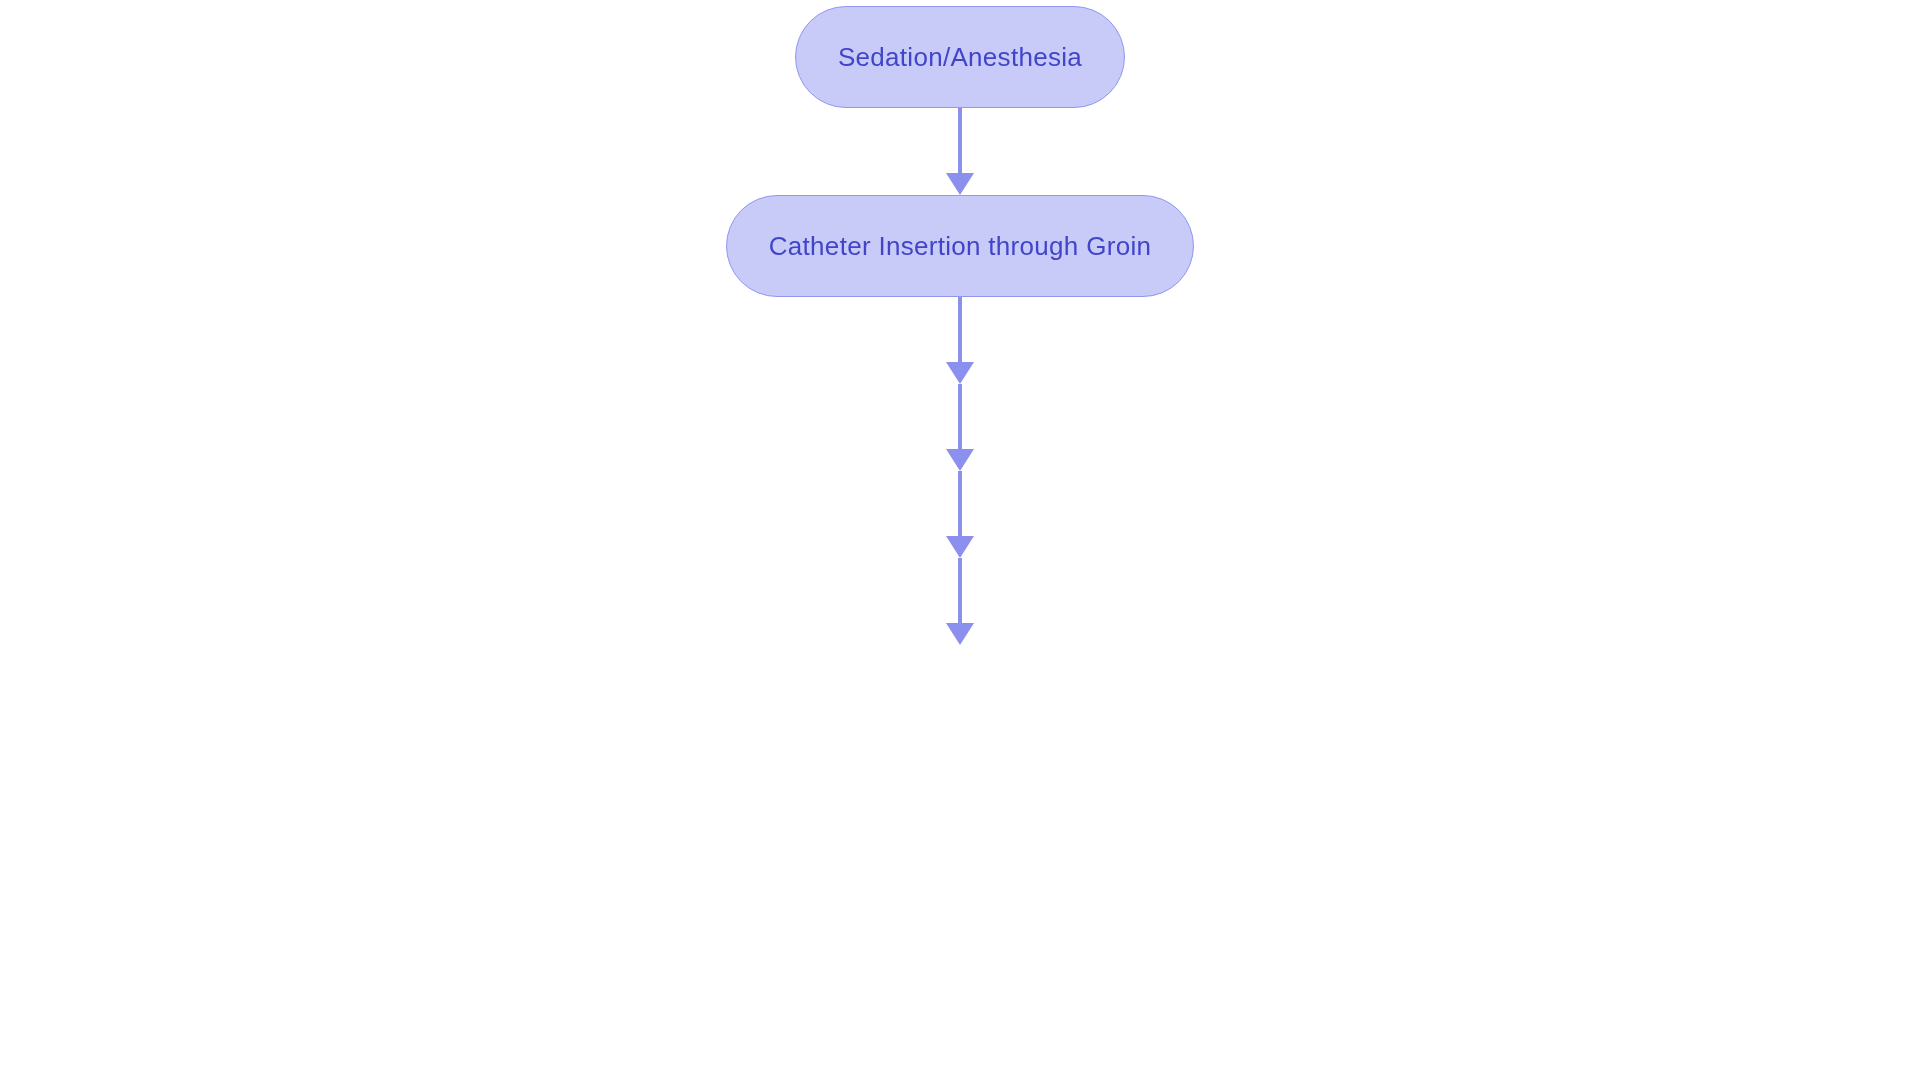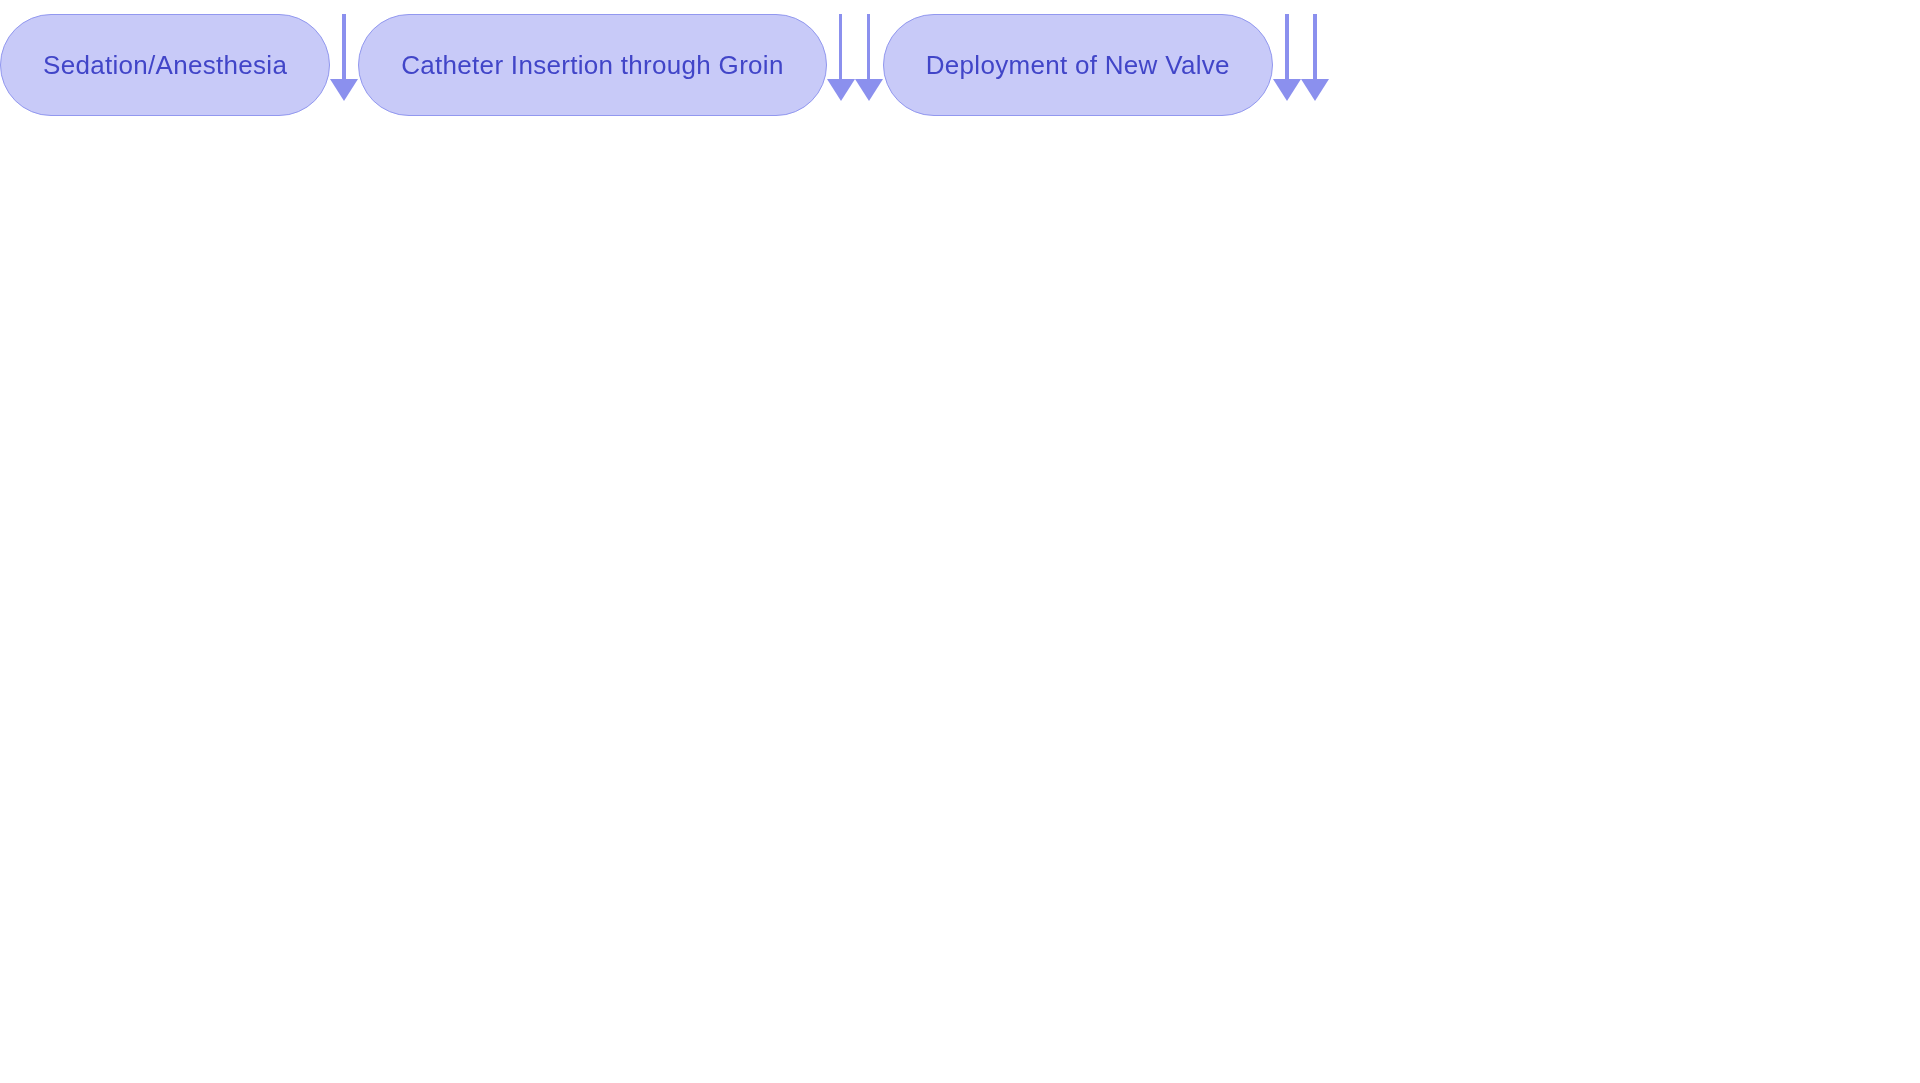--- a/index.html
+++ b/index.html
@@ -10,22 +10,23 @@
   body {
     width: 1920px;
     height: 1083px;
     overflow: hidden;
     font-family: "Liberation Sans", sans-serif;
   }
   .flowchart {
     width: 100%;
     height: 100%;
     display: flex;
-    flex-direction: row;
-    padding-top: 14px;
+    flex-direction: column;
+    align-items: center;
+    padding-top: 6px;
     box-sizing: border-box;
   }
   .node {
     height: 102px;
     box-sizing: border-box;
     display: flex;
     align-items: center;
     justify-content: center;
     padding: 0 42px;
     border-radius: 51px;
@@ -84,23 +85,20 @@
     <div class="arrow-stem"></div>
     <div class="arrow-head"></div>
   </div>
 
 
   <div class="arrow">
     <div class="arrow-stem"></div>
     <div class="arrow-head"></div>
   </div>
 
-  <div class="node">
-    <span class="node-label">Deployment of New Valve</span>
-  </div>
 
   <div class="arrow">
     <div class="arrow-stem"></div>
     <div class="arrow-head"></div>
   </div>
 
 
   <div class="arrow">
     <div class="arrow-stem"></div>
     <div class="arrow-head"></div>

